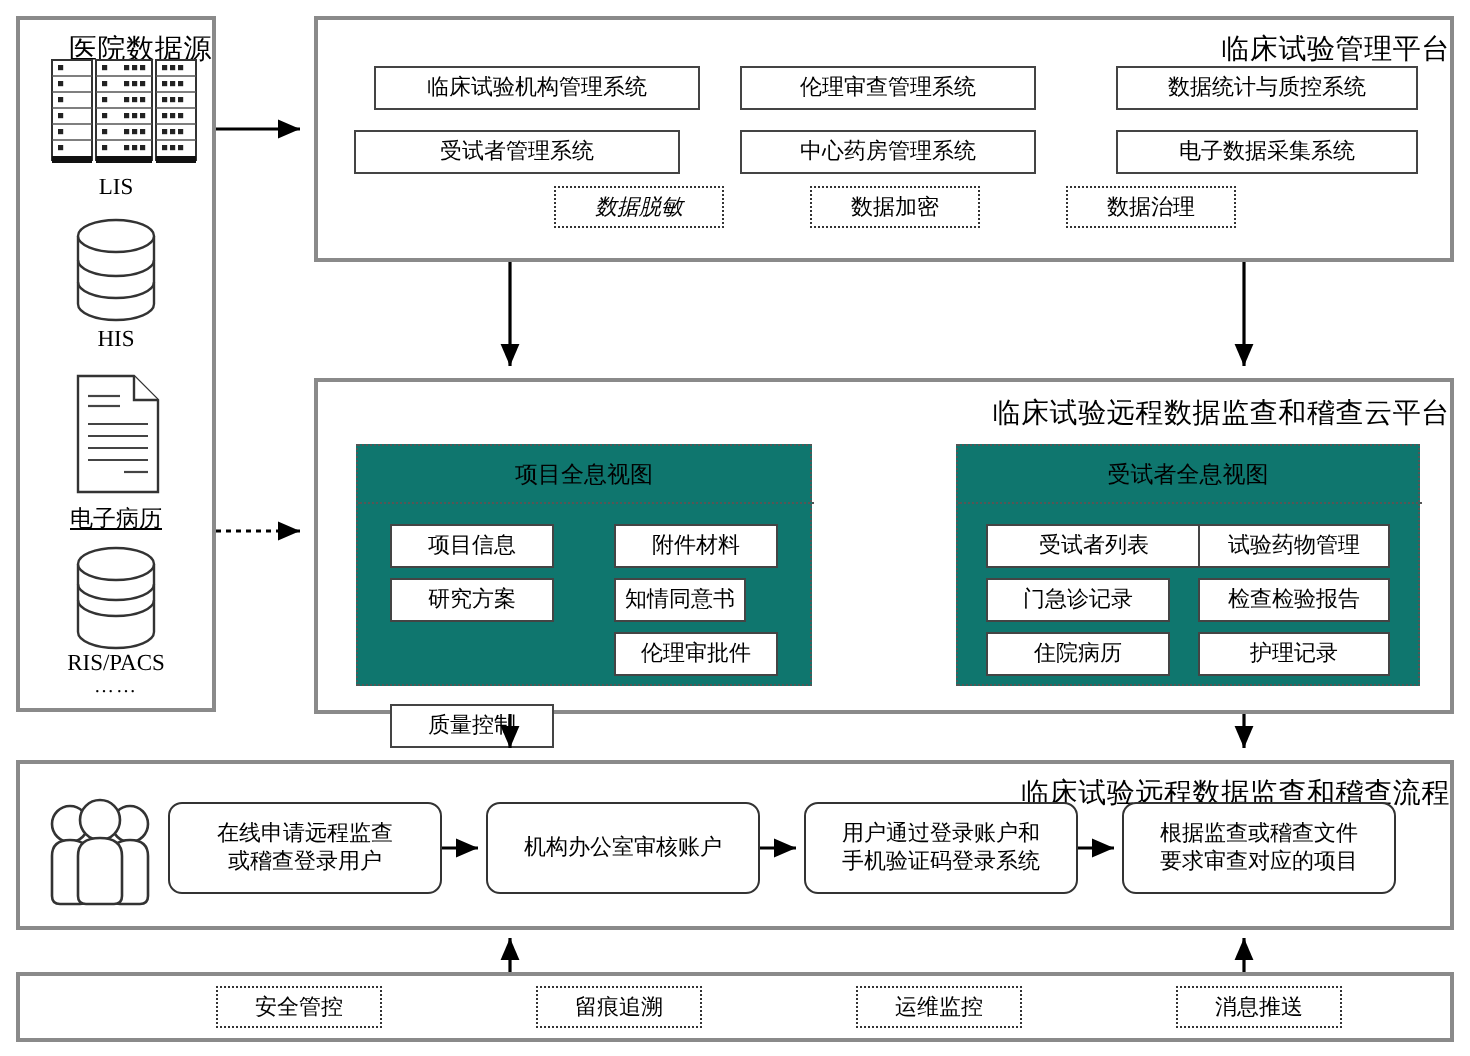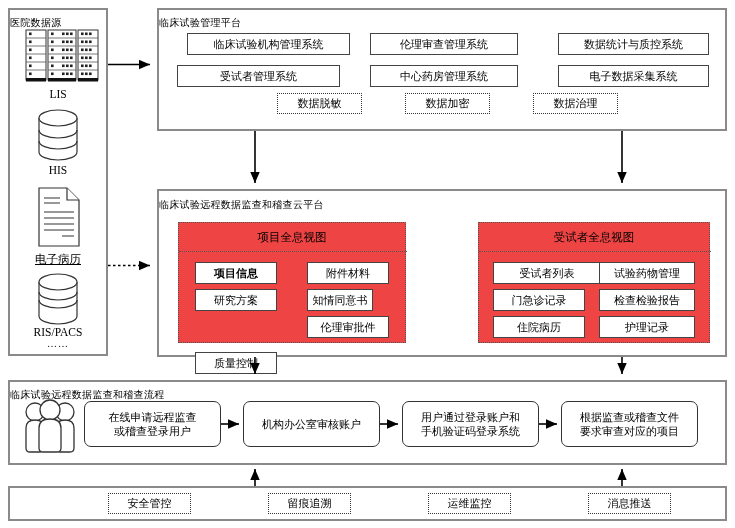--- a/index.html
+++ b/index.html
@@ -26,22 +26,22 @@
   .panel {
     position: absolute;
     border: 2px solid #8a8a8a;
     background: #fff;
     box-sizing: border-box;
   }
   .panel-title {
     position: absolute;
     left: 0;
     width: 100%;
-    text-align: left;
-    font-size: 10px;
+    text-align: right;
+    font-size: 14px;
     letter-spacing: .3px;
     white-space: nowrap;
   }
 
   
   .mod {
     position: absolute;
     border: 1.4px solid #444;
     background: #fff;
     box-sizing: border-box;
@@ -64,21 +64,21 @@
     align-items: center;
     justify-content: center;
     font-size: 11px;
     white-space: nowrap;
   }
 
   
   .dpanel {
     position: absolute;
     border: 1.6px dotted #555;
-    background: #ef4444;
+    background: #0f766e;
     box-sizing: border-box;
   }
   .dpanel-title {
     position: absolute;
     left: 0;
     width: 100%;
     text-align: center;
     font-size: 11.5px;
     white-space: nowrap;
   }
@@ -259,33 +259,33 @@
   </div>
 
   <div class="mod" style="left:187px; top:33px; width:163px; height:22px;">临床试验机构管理系统</div>
   <div class="mod" style="left:370px; top:33px; width:148px; height:22px;">伦理审查管理系统</div>
   <div class="mod" style="left:558px; top:33px; width:151px; height:22px;">数据统计与质控系统</div>
 
   <div class="mod" style="left:177px; top:65px; width:163px; height:22px;">受试者管理系统</div>
   <div class="mod" style="left:370px; top:65px; width:148px; height:22px;">中心药房管理系统</div>
   <div class="mod" style="left:558px; top:65px; width:151px; height:22px;">电子数据采集系统</div>
 
-  <div class="tag" style="left:277px; top:93px; width:85px; height:21px;">数据脱敏</div>
+  <div class="tag" style="left:277px; top:93px; width:85px; height:21px;font-style:italic;">数据脱敏</div>
   <div class="tag" style="left:405px; top:93px; width:85px; height:21px;">数据加密</div>
   <div class="tag" style="left:533px; top:93px; width:85px; height:21px;">数据治理</div>
 
   <div class="panel" style="left:157px; top:189px; width:570px; height:168px;">
     <div class="panel-title" style="top:7px;">临床试验远程数据监查和稽查云平台</div>
   </div>
 
   <div class="dpanel" style="left:178px; top:222px; width:228px; height:121px;">
     <div class="dpanel-title" style="top:7px;">项目全息视图</div>
     <div class="dpanel-div" style="left:0; top:28px; width:228px;"></div>
   </div>
-  <div class="mod" style="left:195px; top:262px; width:82px; height:22px;font-weight:bold;">项目信息</div>
+  <div class="mod" style="left:195px; top:262px; width:82px; height:22px;">项目信息</div>
   <div class="mod" style="left:195px; top:289px; width:82px; height:22px;">研究方案</div>
   <div class="mod" style="left:307px; top:262px; width:82px; height:22px;">附件材料</div>
   <div class="mod" style="left:307px; top:289px; width:66px; height:22px;">知情同意书</div>
   <div class="mod" style="left:195px; top:316px; width:82px; height:22px;margin-top:36px;">质量控制</div>
   <div class="mod" style="left:307px; top:316px; width:82px; height:22px;">伦理审批件</div>
 
   <div class="dpanel" style="left:478px; top:222px; width:232px; height:121px;">
     <div class="dpanel-title" style="top:7px;">受试者全息视图</div>
     <div class="dpanel-div" style="left:0; top:28px; width:232px;"></div>
   </div>

